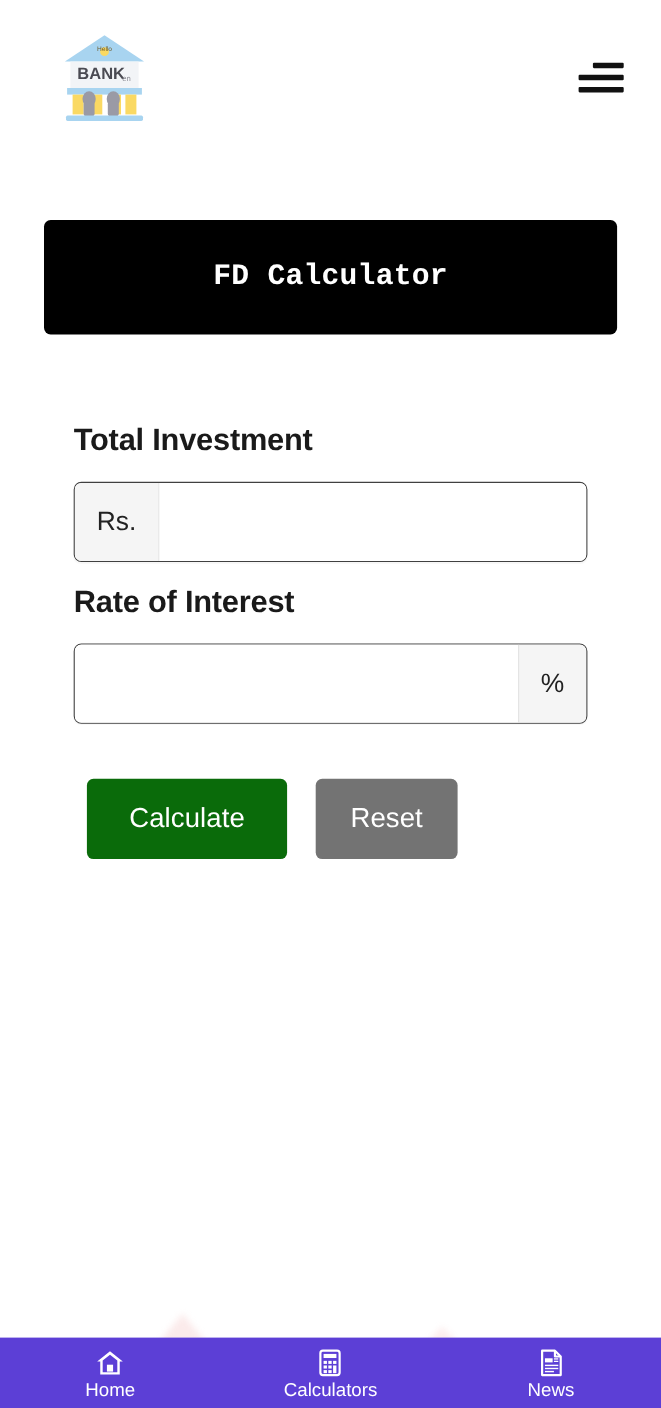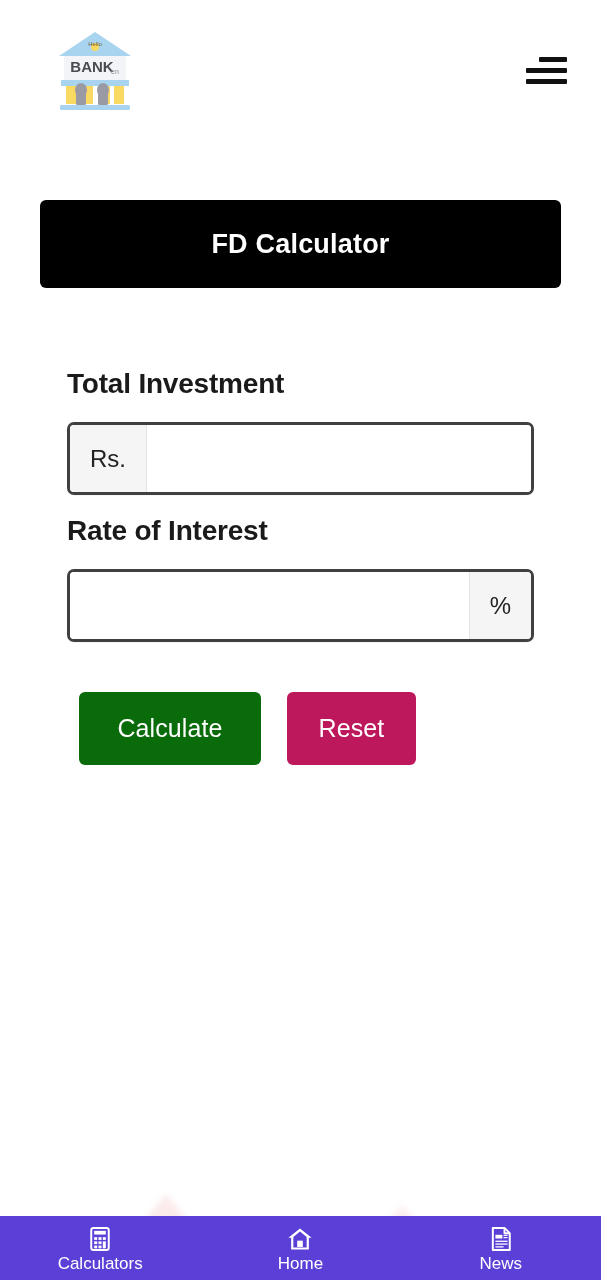--- a/index.html
+++ b/index.html
@@ -85,26 +85,27 @@
   }
   .menu-toggle .bar:nth-child(1) { width: 28px; }
   .menu-toggle .bar:nth-child(2) { width: 41px; }
   .menu-toggle .bar:nth-child(3) { width: 41px; }
 
   
   .page-banner {
     position: relative;
     z-index: 2;
     margin: 60px 40px 0 40px;
-    height: 88px;
+    height: 104px;
     background: #000000;
     border-radius: 6px;
     display: flex;
     align-items: center;
     justify-content: center;
+    font-family: Liberation Mono, monospace;
   }
   .page-banner-title {
     color: #ffffff;
     font-size: 27px;
     font-weight: bold;
     letter-spacing: 0.2px;
   }
 
   
   .calc-form {
@@ -123,21 +124,21 @@
     color: #1a1a1a;
     letter-spacing: -0.2px;
     margin-bottom: 22px;
     display: block;
   }
 
   .input-row {
     display: flex;
     align-items: stretch;
     height: 73px;
-    border: 3px solid #404040;
+    border: 1px solid #404040;
     border-radius: 7px;
     background: #ffffff;
     overflow: hidden;
     box-shadow: 0 1px 1px rgba(0,0,0,0.03);
   }
 
   .input-addon {
     display: flex;
     align-items: center;
     justify-content: center;
@@ -175,21 +176,21 @@
     font-family: "Liberation Sans", sans-serif;
     font-size: 25px;
     color: #ffffff;
     height: 73px;
     padding: 0 30px;
     cursor: pointer;
     letter-spacing: 0.1px;
     margin-left: 12px;
   }
   .btn-calculate { background: #0a6b0a; min-width: 182px; }
-  .btn-reset { background: #be185d; min-width: 129px; }
+  .btn-reset { background: #737373; min-width: 129px; }
 
   
   .bottom-nav {
     position: absolute;
     left: 0; right: 0; bottom: 0;
     height: 64px;
     background: #5c3fd6;
     display: flex;
     align-items: center;
     z-index: 5;
@@ -286,44 +287,44 @@
     <button class="btn btn-reset">Reset</button>
   </div>
 
 </main>
 
 <nav class="bottom-nav">
 
   <a class="nav-item">
     <span class="nav-icon">
       <svg viewBox="0 0 24 24" xmlns="http://www.w3.org/2000/svg">
+        <path d="M12 3 L22 11 L19.6 11 L19.6 21 L4.4 21 L4.4 11 L2 11 Z
+                 M12 5.6 L6.3 10.2 L6.3 19.2 L17.7 19.2 L17.7 10.2 Z" fill="#ffffff"></path>
+        <rect x="9.6" y="13.4" width="4.8" height="5.4" fill="#ffffff"></rect>
+      </svg>
+    </span>
+    <span class="nav-label">Home</span>
+  </a>
+
+  <a class="nav-item">
+    <span class="nav-icon">
+      <svg viewBox="0 0 24 24" xmlns="http://www.w3.org/2000/svg">
         <rect x="4.5" y="2.5" width="15" height="19" rx="2" fill="none" stroke="#ffffff" stroke-width="1.7"></rect>
         <rect x="7" y="5" width="10" height="3.2" fill="#ffffff"></rect>
         <rect x="7" y="10.4" width="2.6" height="2.4" fill="#ffffff"></rect>
         <rect x="10.7" y="10.4" width="2.6" height="2.4" fill="#ffffff"></rect>
         <rect x="14.4" y="10.4" width="2.6" height="2.4" fill="#ffffff"></rect>
         <rect x="7" y="14" width="2.6" height="2.4" fill="#ffffff"></rect>
         <rect x="10.7" y="14" width="2.6" height="2.4" fill="#ffffff"></rect>
         <rect x="14.4" y="14" width="2.6" height="6" fill="#ffffff"></rect>
         <rect x="7" y="17.6" width="2.6" height="2.4" fill="#ffffff"></rect>
         <rect x="10.7" y="17.6" width="2.6" height="2.4" fill="#ffffff"></rect>
       </svg>
     </span>
     <span class="nav-label">Calculators</span>
-  </a>
-
-  <a class="nav-item">
-    <span class="nav-icon">
-      <svg viewBox="0 0 24 24" xmlns="http://www.w3.org/2000/svg">
-        <path d="M12 3 L22 11 L19.6 11 L19.6 21 L4.4 21 L4.4 11 L2 11 Z
-                 M12 5.6 L6.3 10.2 L6.3 19.2 L17.7 19.2 L17.7 10.2 Z" fill="#ffffff"></path>
-        <rect x="9.6" y="13.4" width="4.8" height="5.4" fill="#ffffff"></rect>
-      </svg>
-    </span>
-    <span class="nav-label">Home</span>
   </a>
 
   <a class="nav-item">
     <span class="nav-icon">
       <svg viewBox="0 0 24 24" xmlns="http://www.w3.org/2000/svg">
         <path d="M5 2.5 H15 L19.5 7 V21.5 H5 Z" fill="none" stroke="#ffffff" stroke-width="1.7" stroke-linejoin="round"></path>
         <path d="M15 2.5 V7 H19.5" fill="none" stroke="#ffffff" stroke-width="1.7" stroke-linejoin="round"></path>
         <rect x="7.2" y="8.4" width="6" height="3.2" fill="#ffffff"></rect>
         <rect x="14.2" y="8.4" width="3.4" height="1" fill="#ffffff"></rect>
         <rect x="14.2" y="10.3" width="3.4" height="1" fill="#ffffff"></rect>

